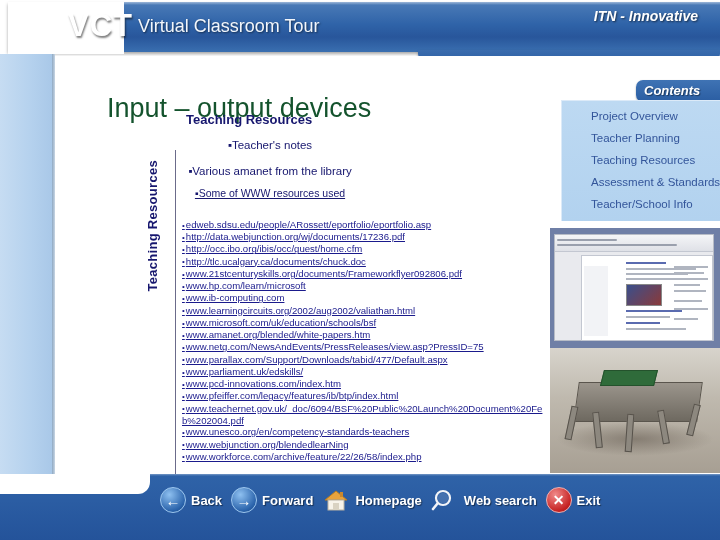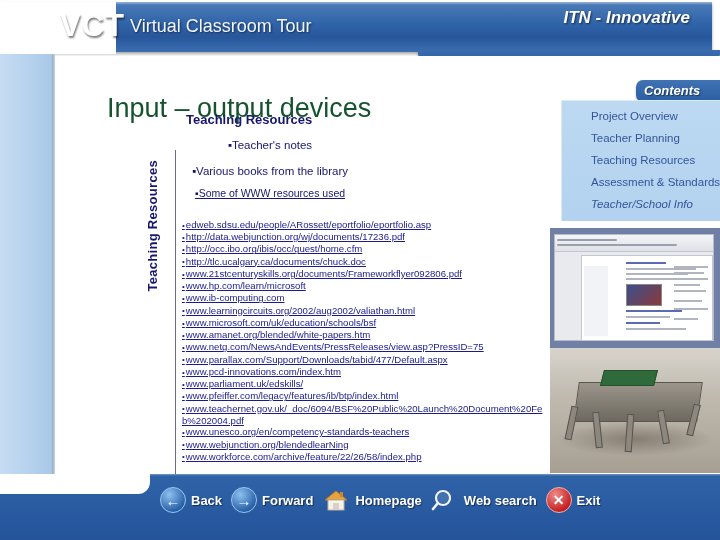--- a/index.html
+++ b/index.html
@@ -18,21 +18,21 @@
 
   
   .header-band {
     position: absolute;
     left: 0; top: 0;
     width: 720px; height: 58px;
     background: #ffffff;
   }
   .header-bar {
     position: absolute;
-    left: 0; top: 2px;
+    left: 8px; top: 2px;
     width: 712px; height: 50px;
     background: linear-gradient(to bottom, #4c7cb8 0%, #2f63a8 45%, #28569b 70%, #3a6fb0 100%);
     border-radius: 0 0 0 0;
     box-shadow: 0 2px 3px rgba(0,0,0,0.35);
   }
   .header-bar:before {
     content: "";
     position: absolute;
     left: 0; top: 0; right: 0; height: 3px;
     background: linear-gradient(to bottom, rgba(255,255,255,0.45), rgba(255,255,255,0));
@@ -63,21 +63,21 @@
   .logo-sub {
     position: absolute;
     left: 130px; top: 14px;
     font-size: 18px;
     color: #f2f6fb;
     text-shadow: 1px 1px 2px rgba(0,0,0,0.5);
   }
   .itn-line1 {
     position: absolute;
     right: 22px; top: 6px;
-    font-size: 17px;
+    font-size: 14px;
     font-weight: bold;
     font-style: italic;
     color: #ffffff;
     text-shadow: 1px 1px 2px rgba(0,0,0,0.55);
     white-space: nowrap;
   }
   .itn-line2 {
     position: absolute;
     right: 22px; top: 26px;
     font-size: 17px;
@@ -229,21 +229,21 @@
     position: absolute;
     left: 29px;
     font-size: 11.5px;
     color: #33559a;
     white-space: nowrap;
   }
   .ci0 { top: 9px; }
   .ci1 { top: 31px; }
   .ci2 { top: 53px; }
   .ci3 { top: 75px; }
-  .ci4 { top: 97px; font-style: italic; }
+  .ci4 { top: 97px; }
 
   
   .thumb-browser {
     position: absolute;
     right: 0px; top: 228px;
     width: 170px; height: 120px;
     background: #6f7fa6;
     overflow: hidden;
   }
   .tb-win {
@@ -402,38 +402,38 @@
 
   <div class="slide-body"></div>
 
   <div class="slide-title">Input – output devices</div>
   <div class="section-label">Teaching Resources</div>
 
   <div class="vert-label">Teaching Resources</div>
   <div class="vert-rule"></div>
 
   <div class="b-center b1">▪Teacher's notes</div>
-  <div class="b-center b2">▪Various books from the library</div>
+  <div class="b-center b2">▪Various amanet from the library</div>
   <div class="b-center b3">▪Some of WWW resources used</div>
 
   <div class="url-list">
       <span class="u">edweb.sdsu.edu/people/ARossett/eportfolio/eportfolio.asp</span>
       <span class="u">http://data.webjunction.org/wj/documents/17236.pdf</span>
       <span class="u">http://occ.ibo.org/ibis/occ/guest/home.cfm</span>
       <span class="u">http://tlc.ucalgary.ca/documents/chuck.doc</span>
       <span class="u">www.21stcenturyskills.org/documents/Frameworkflyer092806.pdf</span>
       <span class="u">www.hp.com/learn/microsoft</span>
       <span class="u">www.ib-computing.com</span>
       <span class="u">www.learningcircuits.org/2002/aug2002/valiathan.html</span>
       <span class="u">www.microsoft.com/uk/education/schools/bsf</span>
       <span class="u">www.amanet.org/blended/white-papers.htm</span>
       <span class="u">www.netg.com/NewsAndEvents/PressReleases/view.asp?PressID=75</span>
       <span class="u">www.parallax.com/Support/Downloads/tabid/477/Default.aspx</span>
+      <span class="u">www.parliament.uk/edskills/</span>
       <span class="u">www.pcd-innovations.com/index.htm</span>
-      <span class="u">www.parliament.uk/edskills/</span>
       <span class="u">www.pfeiffer.com/legacy/features/ib/btp/index.html</span>
       <span class="u">www.teachernet.gov.uk/_doc/6094/BSF%20Public%20Launch%20Document%20Feb%202004.pdf</span>
       <span class="u">www.unesco.org/en/competency-standards-teachers</span>
       <span class="u">www.webjunction.org/blendedlearNing</span>
       <span class="u">www.workforce.com/archive/feature/22/26/58/index.php</span>
     </div>
 
   <div class="contents-tab">
     <span>Contents</span>
   </div>

